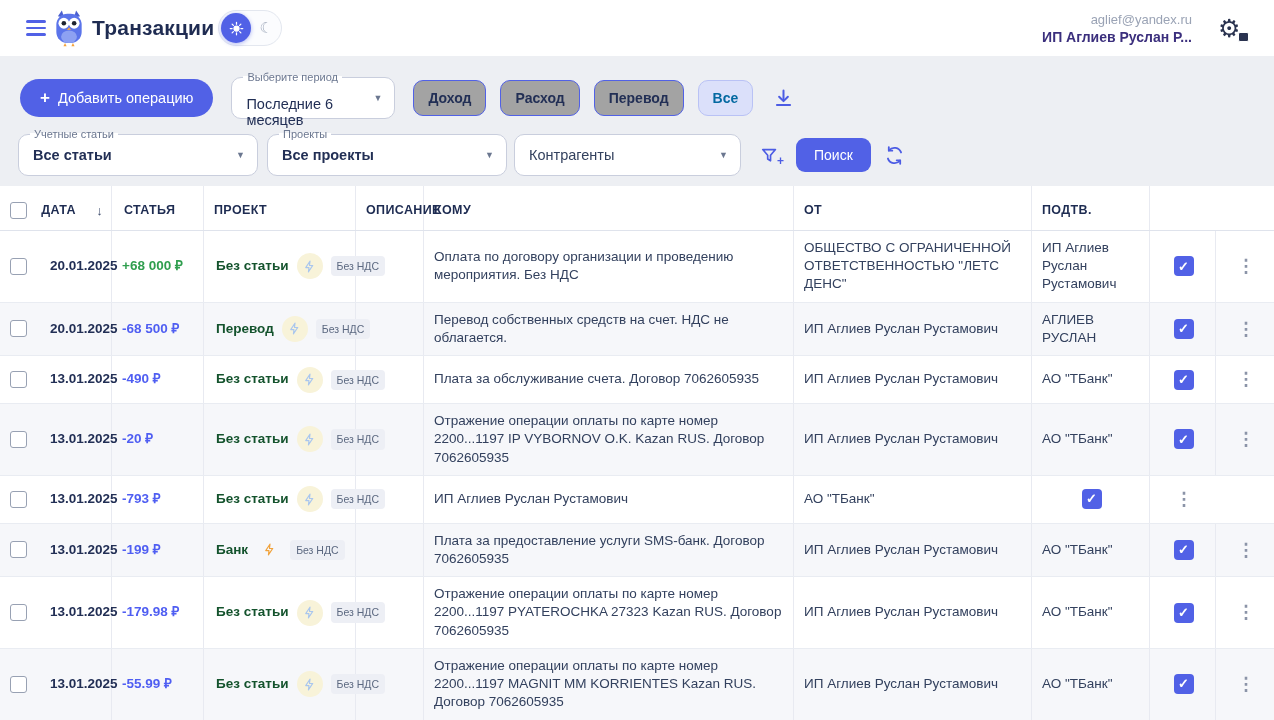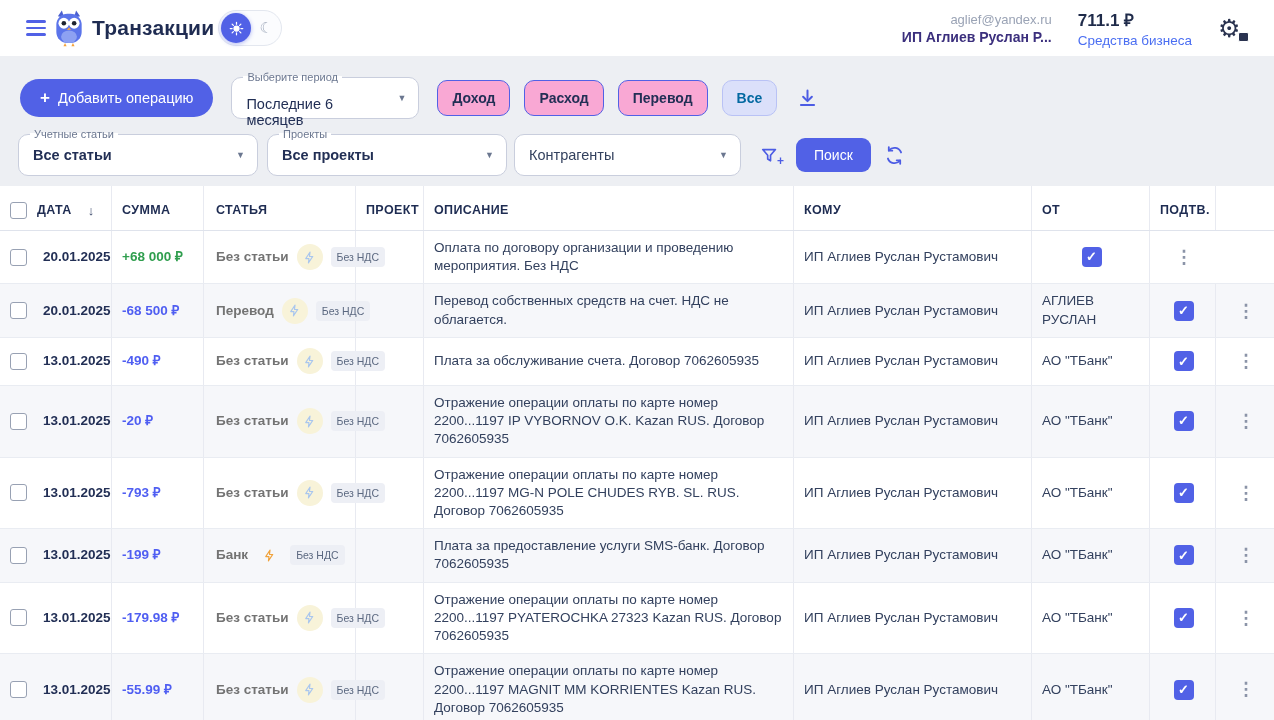--- a/index.html
+++ b/index.html
@@ -30,56 +30,56 @@
 
   
   .toolbar1 { display:flex; align-items:center; gap:16px; margin:20px 20px 0 20px; height:44px; flex:none; }
   .btn-primary { background:#5161e6; color:#fff; border:none; border-radius:20px; height:38px; padding:0 20px; font-size:14.5px; font-family:inherit; display:flex; align-items:center; gap:8px; cursor:pointer; }
   .btn-primary .plus { font-size:17px; font-weight:bold; }
   .select { position:relative; background:#fff; border:1px solid #c9cedd; border-radius:10px; height:42px; display:flex; align-items:center; justify-content:space-between; padding:0 12px 0 14px; cursor:pointer; }
   .select .flabel { position:absolute; top:-7px; left:11px; font-size:11px; color:#6b7790; padding:0 4px; background:linear-gradient(to bottom,#edeff3 45%,#ffffff 45%); line-height:12px; }
   .select .value { font-size:14.5px; color:#222f55; font-weight:bold; }
   .select .value.light { font-weight:normal; color:#33415e; }
   .select .arrow { font-size:9px; color:#6b7790; margin-left:10px; }
-  .sel-period { width:188px; margin-left:2px; }
+  .sel-period { width:164px; margin-left:2px; }
   .type-group { display:flex; align-items:center; gap:14px; margin-left:2px; }
-  .btn-type { background:#f9a8d4; border:1.5px solid #5161e6; border-radius:10px; height:36px; padding:0 14px; font-size:14px; font-weight:bold; color:#222f55; font-family:inherit; cursor:pointer; }
+  .btn-type { background:#a3a3a3; border:1.5px solid #5161e6; border-radius:10px; height:36px; padding:0 14px; font-size:14px; font-weight:bold; color:#222f55; font-family:inherit; cursor:pointer; }
   .btn-type.active { background:#dbe0fa; border-color:#b9c2f5; color:#0369a1; }
   .icon-btn { background:none; border:none; cursor:pointer; display:flex; align-items:center; justify-content:center; }
 
   .toolbar2 { display:flex; align-items:center; gap:9px; margin:13px 20px 0 18px; height:44px; flex:none; }
   .sel-wide { width:240px; }
   .sel-contr { width:227px; margin-left:-2px; }
   .filter-wrap { position:relative; margin-left:10px; }
   .filter-plus { position:absolute; right:-5px; bottom:-3px; font-size:12px; font-weight:bold; color:#4c5ce4; }
   .btn-search { background:#5161e6; color:#fff; border:none; border-radius:9px; height:34px; padding:0 18px; font-size:14px; font-family:inherit; cursor:pointer; margin-left:8px; }
   .refresh-btn { margin-left:4px; }
 
   
   .table-wrap { flex:1; background:#fff; margin-top:9px; overflow:hidden; display:flex; flex-direction:column; }
   .tgrid { display:grid; grid-template-columns:112px 92px 152px 68px 370px 238px 118px 66px 58px; }
   .thead { border-bottom:1px solid #dfe3ec; flex:none; }
-  .hcell { height:44px; display:flex; align-items:center; font-size:12.5px; font-weight:bold; color:#1e2c52; letter-spacing:.03em; padding:4px 8px 0 10px; border-right:1px solid #e8eaf1; }
+  .hcell { height:44px; display:flex; align-items:center; font-size:12.5px; font-weight:bold; color:#1e2c52; letter-spacing:.03em; padding:4px 8px 0 10px; border-right:1px solid #e8eaf1;justify-content:space-between; }
   .hcell:last-child { border-right:none; }
   .hcell .sort { margin-left:6px; font-size:13px; font-weight:normal; color:#3c4a6b; }
   .cb { width:17px; height:17px; border:1.5px solid #98a1b3; border-radius:3px; background:#fff; flex:none; cursor:pointer; }
   .h-date { gap:10px; }
 
   .tbody { flex:1; }
   .trow { min-height:48px; border-bottom:1px solid #e9ecf2; }
   .trow.striped { background:#f6f7fa; }
   .cell { display:flex; align-items:center; padding:8px 8px 8px 10px; border-right:1px solid #e8eaf1; font-size:13.5px; color:#33415e; line-height:1.35; }
   .cell:last-child { border-right:none; }
-  .c-date { gap:16px; }
+  .c-date { gap:23px; }
   .c-date .date { font-weight:bold; color:#222f55; white-space:nowrap; }
   .amount { font-weight:bold; white-space:nowrap; }
   .amt-green { color:#2f9e4e; }
   .amt-blue { color:#4f5ef2; }
   .c-article { gap:8px; padding-left:12px; flex-wrap:nowrap; }
-  .article-name { font-weight:bold; color:#737373; white-space:nowrap; }
+  .article-name { font-weight:bold; color:#14532d; white-space:nowrap; }
   .bolt-wrap { width:26px; height:26px; border-radius:50%; display:flex; align-items:center; justify-content:center; flex:none; }
   .bolt-wrap svg { fill:none; stroke-width:2; stroke-linejoin:round; }
   .bolt-blue { background:#f8f3d9; }
   .bolt-blue svg { stroke:#a9c6ee; }
   .bolt-orange { background:transparent; }
   .bolt-orange svg { stroke:#f0a23b; }
   .vat-badge { background:#edeff5; color:#5b6880; font-size:10.5px; padding:3px 6px; border-radius:4px; white-space:nowrap; }
   .c-confirm { justify-content:center; }
   .confirm-cb { width:20px; height:20px; background:#5161e6; border-radius:4px; display:flex; align-items:center; justify-content:center; color:#fff; font-size:13px; font-weight:bold; cursor:pointer; }
   .c-menu { justify-content:center; color:#8b94a8; font-size:18px; font-weight:bold; cursor:pointer; letter-spacing:0; }
@@ -120,24 +120,20 @@
           </svg>
         </span>
         <span class="theme-moon">☾</span>
       </div>
     </div>
     <div class="topbar-right">
       <div class="account-block">
         <div class="account-email">aglief@yandex.ru</div>
         <div class="account-name">ИП Аглиев Руслан Р...</div>
       </div>
-      <div class="balance-block">
-        <div class="balance-value">711.1 ₽</div>
-        <div class="balance-label">Средства бизнеса</div>
-      </div>
       <div class="gear-wrap">
         <span class="gear-glyph">⚙</span><span class="gear-badge"></span>
       </div>
     </div>
   </header>
 
   <main style="flex:1; display:flex; flex-direction:column;">
 
     <div class="toolbar1">
       <button class="btn-primary">
@@ -196,21 +192,20 @@
       </button>
     </div>
 
     <section class="table-wrap">
       <div class="thead tgrid">
         <div class="hcell h-date">
           <span class="cb"></span>
           <span>ДАТА</span>
           <span class="sort">↓</span>
         </div>
-        <div class="hcell">СУММА</div>
         <div class="hcell" style="padding-left:12px;">СТАТЬЯ</div>
         <div class="hcell">ПРОЕКТ</div>
         <div class="hcell">ОПИСАНИЕ</div>
         <div class="hcell">КОМУ</div>
         <div class="hcell">ОТ</div>
         <div class="hcell">ПОДТВ.</div>
         <div class="hcell"></div>
       </div>
       <div class="tbody">
   <div class="trow tgrid">
@@ -225,20 +220,21 @@
       <span class="article-name">Без статьи</span>
       <span class="bolt-wrap bolt-blue">
         <svg width="13" height="13" viewBox="0 0 24 24">
                   <path d="M13 2 L5 14 h6 l-1 8 8-12 h-6 z"></path>
                 </svg>
       </span>
       <span class="vat-badge">Без НДС</span>
     </div>
     <div class="cell c-project"></div>
     <div class="cell c-desc">Оплата по договору организации и проведению мероприятия. Без НДС</div>
+    <div class="cell c-from">ОБЩЕСТВО С ОГРАНИЧЕННОЙ ОТВЕТСТВЕННОСТЬЮ "ЛЕТС ДЕНС"</div>
     <div class="cell c-to">ИП Аглиев Руслан Рустамович</div>
     <div class="cell c-confirm">
       <span class="confirm-cb">✓</span>
     </div>
     <div class="cell c-menu">⋮</div>
   </div>
 
   <div class="trow tgrid striped">
     <div class="cell c-date">
       <span class="cb"></span>
@@ -331,21 +327,20 @@
     <div class="cell c-article">
       <span class="article-name">Без статьи</span>
       <span class="bolt-wrap bolt-blue">
         <svg width="13" height="13" viewBox="0 0 24 24">
                   <path d="M13 2 L5 14 h6 l-1 8 8-12 h-6 z"></path>
                 </svg>
       </span>
       <span class="vat-badge">Без НДС</span>
     </div>
     <div class="cell c-project"></div>
-    <div class="cell c-desc">Отражение операции оплаты по карте номер 2200...1197 MG-N POLE CHUDES RYB. SL. RUS. Договор 7062605935</div>
     <div class="cell c-from">ИП Аглиев Руслан Рустамович</div>
     <div class="cell c-to">АО "ТБанк"</div>
     <div class="cell c-confirm">
       <span class="confirm-cb">✓</span>
     </div>
     <div class="cell c-menu">⋮</div>
   </div>
 
   <div class="trow tgrid striped">
     <div class="cell c-date">

